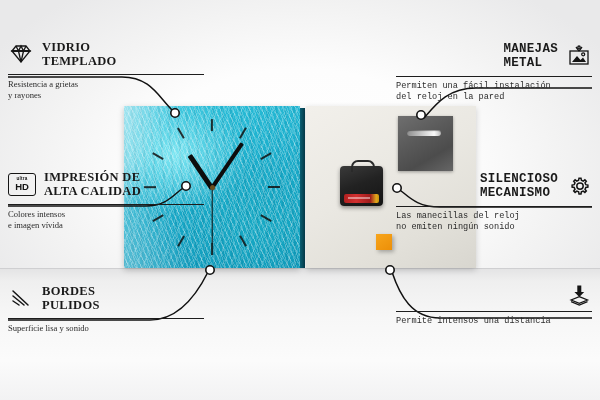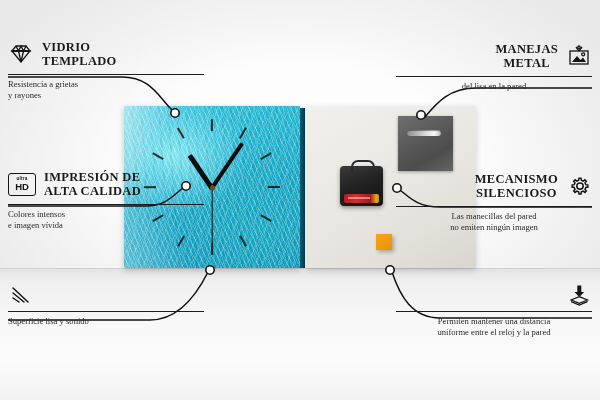--- a/index.html
+++ b/index.html
@@ -82,21 +82,21 @@
     box-shadow:2px 2px 4px rgba(0,0,0,.28);
   }
   .shelf{
     position:absolute;left:0;top:268px;width:600px;height:132px;
     background:linear-gradient(180deg,#e3e3e4 0%,#efefef 10%,#f7f7f7 38%,#fbfbfb 70%,#f2f2f3 100%);
   }
   .shelf-line{position:absolute;left:0;top:268px;width:600px;height:1px;background:#cfcfd1;}
   
   .callout{position:absolute;width:196px;}
   .callout.left{left:8px;text-align:left;}
-  .callout.right{right:8px;text-align:center;}
+  .callout.right{right:8px;text-align:left;font-family:Liberation Mono, monospace;}
   .co-head{display:flex;align-items:center;gap:8px;}
   .callout.right .co-head{flex-direction:row-reverse;}
   .co-title{
     font-size:12.5px;font-weight:700;color:#1a1a1a;letter-spacing:.3px;
     line-height:1.15;text-transform:uppercase;
   }
   .co-title span{display:block;}
   .co-rule{height:1px;background:#1d1d1d;margin:5px 0 4px 0;}
   .co-sub{font-size:8.6px;color:#2b2b2b;line-height:1.32;}
   .co-sub span{display:block;}
@@ -219,20 +219,24 @@
     <div class="co-head">
       <span class="ico">
         <svg viewBox="0 0 26 22">
             <g fill="none" stroke="currentColor" stroke-width="1.5" stroke-linecap="round">
           <path d="M5 4 L20 18"></path>
               <path d="M5 9 L16 18"></path>
               <path d="M5 14 L11 18"></path>
             </g>
           </svg>
       </span>
+      <div class="co-title">
+        <span>BORDES</span>
+        <span>PULIDOS</span>
+      </div>
     </div>
     <div class="co-rule"></div>
     <div class="co-sub">
       <span>Superficie lisa y sonido</span>
     </div>
   </div>
 
   <div class="callout right" style="top:42px;">
     <div class="co-head">
       <span class="ico">
@@ -246,63 +250,63 @@
             </g>
           </svg>
       </span>
       <div class="co-title">
         <span>MANEJAS</span>
         <span>METAL</span>
       </div>
     </div>
     <div class="co-rule"></div>
     <div class="co-sub">
-      <span>del lisa en la pared</span>
+      <span>Permiten una fácil instalación</span>
+      <span>del reloj en la pared</span>
     </div>
   </div>
 
   <div class="callout right" style="top:172px;">
     <div class="co-head">
       <span class="ico">
         <svg viewBox="0 0 26 22">
             <g fill="none" stroke="currentColor" stroke-width="1.5">
           <path d="M13 3.2 L15 3.2 L15.4 5.3 L17.2 6.1 L18.9 4.8 L20.3 6.2 L19 7.9 L19.8 9.7 L21.9 10.1
                    L21.9 12.1 L19.8 12.5 L19 14.3 L20.3 16 L18.9 17.4 L17.2 16.1 L15.4 16.9 L15 19 L13 19
                    L12.6 16.9 L10.8 16.1 L9.1 17.4 L7.7 16 L9 14.3 L8.2 12.5 L6.1 12.1 L6.1 10.1 L8.2 9.7
                    L9 7.9 L7.7 6.2 L9.1 4.8 L10.8 6.1 L12.6 5.3 Z"></path>
           <circle cx="14" cy="11.1" r="3.2"></circle>
             </g>
           </svg>
       </span>
       <div class="co-title">
+        <span>SILENCIOSO</span>
         <span>MECANISMO</span>
-        <span>SILENCIOSO</span>
-      </div>
-    </div>
-    <div class="co-rule"></div>
-    <div class="co-sub">
-      <span>Las manecillas del pared</span>
-      <span>no emiten ningún imagen</span>
+      </div>
+    </div>
+    <div class="co-rule"></div>
+    <div class="co-sub">
+      <span>Las manecillas del reloj</span>
+      <span>no emiten ningún sonido</span>
     </div>
   </div>
 
   <div class="callout right" style="top:284px;">
     <div class="co-head">
       <span class="ico">
         <svg viewBox="0 0 26 22">
             <g fill="none" stroke="currentColor" stroke-width="1.3">
           <path d="M11.3 1.5 H15.3 V8 H18.2 L13.3 13 L8.4 8 H11.3 Z" fill="currentColor" stroke="none"></path>
           <path d="M13.3 12.6 L21.5 16 L13.3 19.4 L5.1 16 Z"></path>
           <path d="M5.1 17.6 L13.3 21 L21.5 17.6"></path>
             </g>
           </svg>
       </span>
       <div class="co-title">
       </div>
     </div>
     <div class="co-rule"></div>
     <div class="co-sub">
-      <span>Permiten mantener una distancia</span>
-      <span>uniforme entre el reloj y la pared</span>
+      <span>Permite intensos una distancia</span>
     </div>
   </div>
 
 </div>
 
 </body></html>

